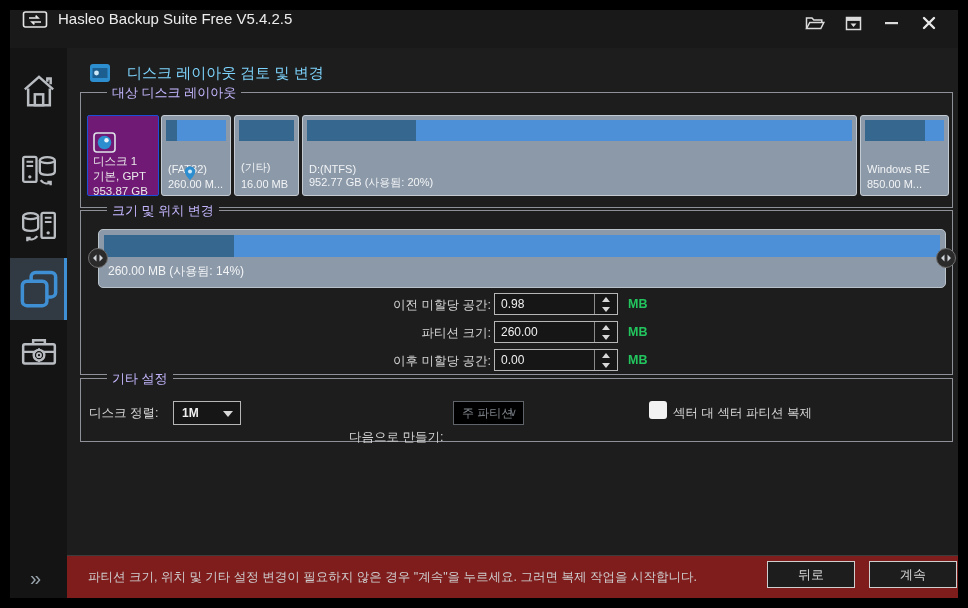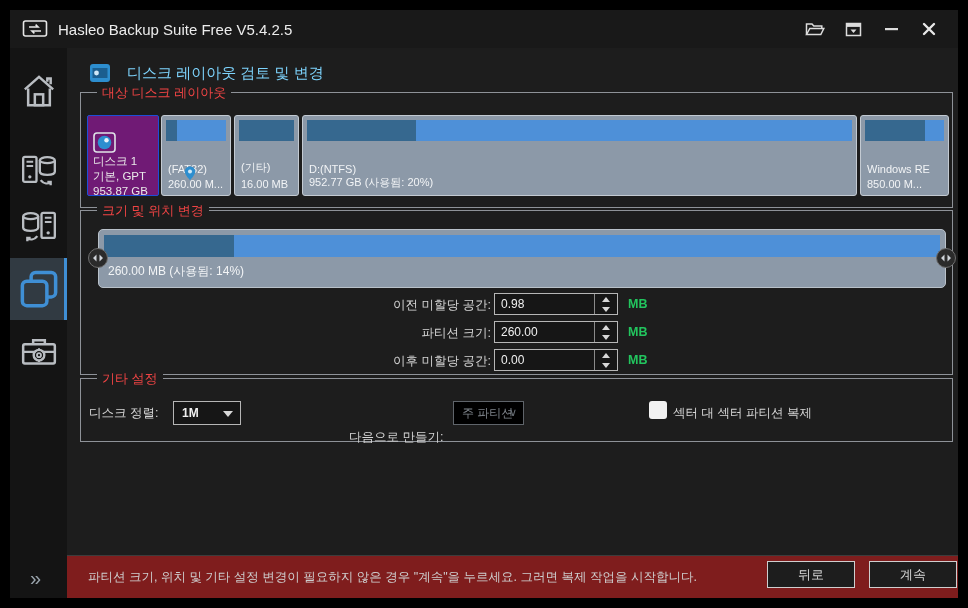--- a/index.html
+++ b/index.html
@@ -1,35 +1,35 @@
 <!DOCTYPE html>
 <html><head>
 <meta charset="utf-8">
 <style>
   html,body{margin:0;padding:0;background:#000;width:968px;height:608px;overflow:hidden;
     font-family:"Liberation Sans","DejaVu Sans",sans-serif;}
   .window{position:absolute;left:10px;top:10px;width:948px;height:588px;background:#1d1d1d;}
   
-  .titlebar{position:absolute;left:0;top:0;right:0;height:38px;background:#191919;display:flex;align-items:center;}
+  .titlebar{position:absolute;left:0;top:0;right:0;height:38px;background:#191919;display:flex;align-items:flex-start;}
   .appicon{margin-left:12px;display:flex;align-items:center;}
   .apptitle{margin-left:10px;font-size:15px;color:#ececec;}
   .wincontrols{margin-left:auto;display:flex;align-items:center;gap:8px;padding-right:14px;}
   .winbtn{width:30px;height:26px;display:flex;align-items:center;justify-content:center;cursor:default;}
   
   .sidebar{position:absolute;left:0;top:38px;bottom:0;width:57px;background:#141414;}
   .navitem{position:absolute;left:0;width:57px;height:54px;display:flex;align-items:center;justify-content:center;}
   .navitem.sel{background:#313a42;height:62px;}
   .navitem.sel .selbar{position:absolute;right:0;top:0;bottom:0;width:3px;background:#3f8fd5;}
   .expand{position:absolute;left:20px;bottom:8px;font-size:20px;color:#9aa4ad;letter-spacing:-3px;}
   
   .content{position:absolute;left:57px;top:38px;right:0;bottom:0;background:#1d1d1d;}
   .pagehdr{position:absolute;left:22px;top:14px;display:flex;align-items:center;gap:16px;}
   .pagehdr .t{font-size:15px;color:#7dd3fc;}
   .group{position:absolute;left:13px;width:871px;border:1px solid #8e9298;}
-  .legend{position:absolute;top:-9px;left:16px;background:#1d1d1d;padding:0 5px;font-size:13px;color:#ef4444;white-space:nowrap;}
+  .legend{position:absolute;top:-9px;left:26px;background:#1d1d1d;padding:0 5px;font-size:13px;color:#c4b5fd;white-space:nowrap;}
   
   .diskrow{position:absolute;left:6px;top:22px;height:83px;width:862px;}
   .diskinfo{position:absolute;left:0;top:0;width:72px;height:81px;background:#701a75;border:1px solid #1d4ed8;border-radius:2px;box-sizing:border-box;color:#e9e9e9;font-size:11.5px;line-height:15px;padding:16px 0 0 5px;}
   .part{position:absolute;top:0;height:81px;background:#8c99a8;border:1px solid #c3cad2;border-radius:3px;box-sizing:border-box;overflow:hidden;}
   .strip{position:absolute;left:4px;right:4px;top:4px;height:21px;background:#4e90d8;}
   .strip .used{position:absolute;left:0;top:0;bottom:0;background:#36688f;}
   .plabel{position:absolute;left:6px;bottom:20px;font-size:11px;color:#f2f4f6;white-space:nowrap;}
   .psize{position:absolute;left:6px;bottom:5px;font-size:11px;color:#f2f4f6;white-space:nowrap;}
   .pin{position:absolute;left:22px;bottom:14px;}
   

